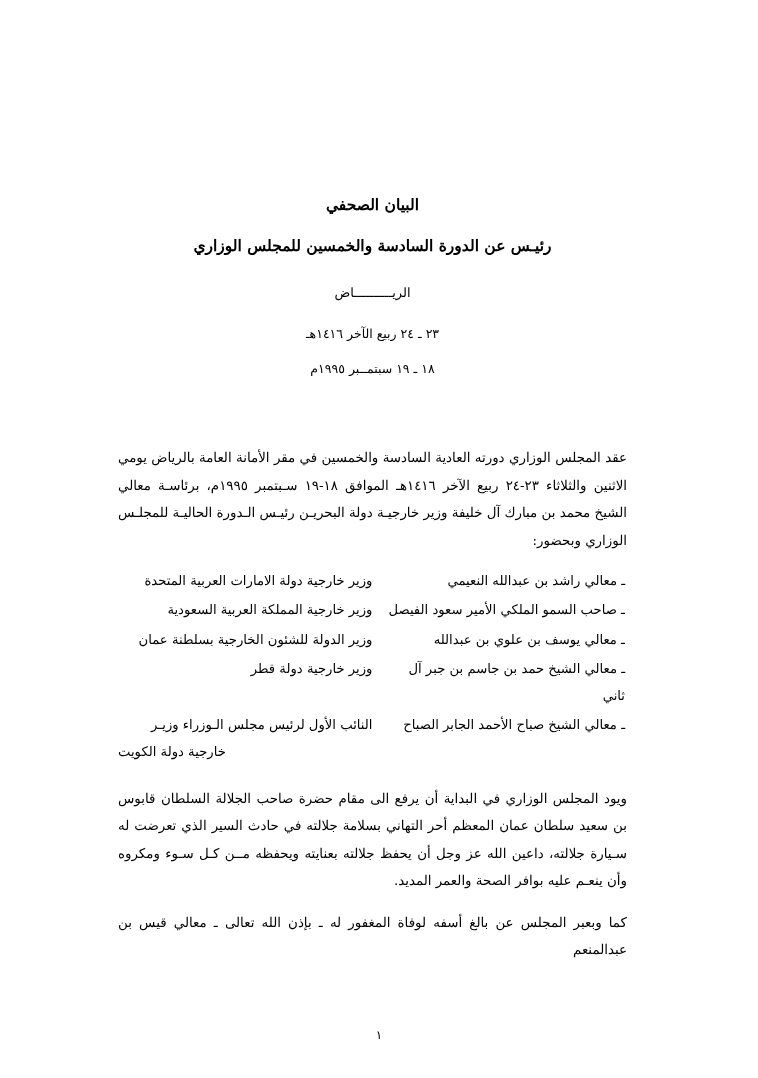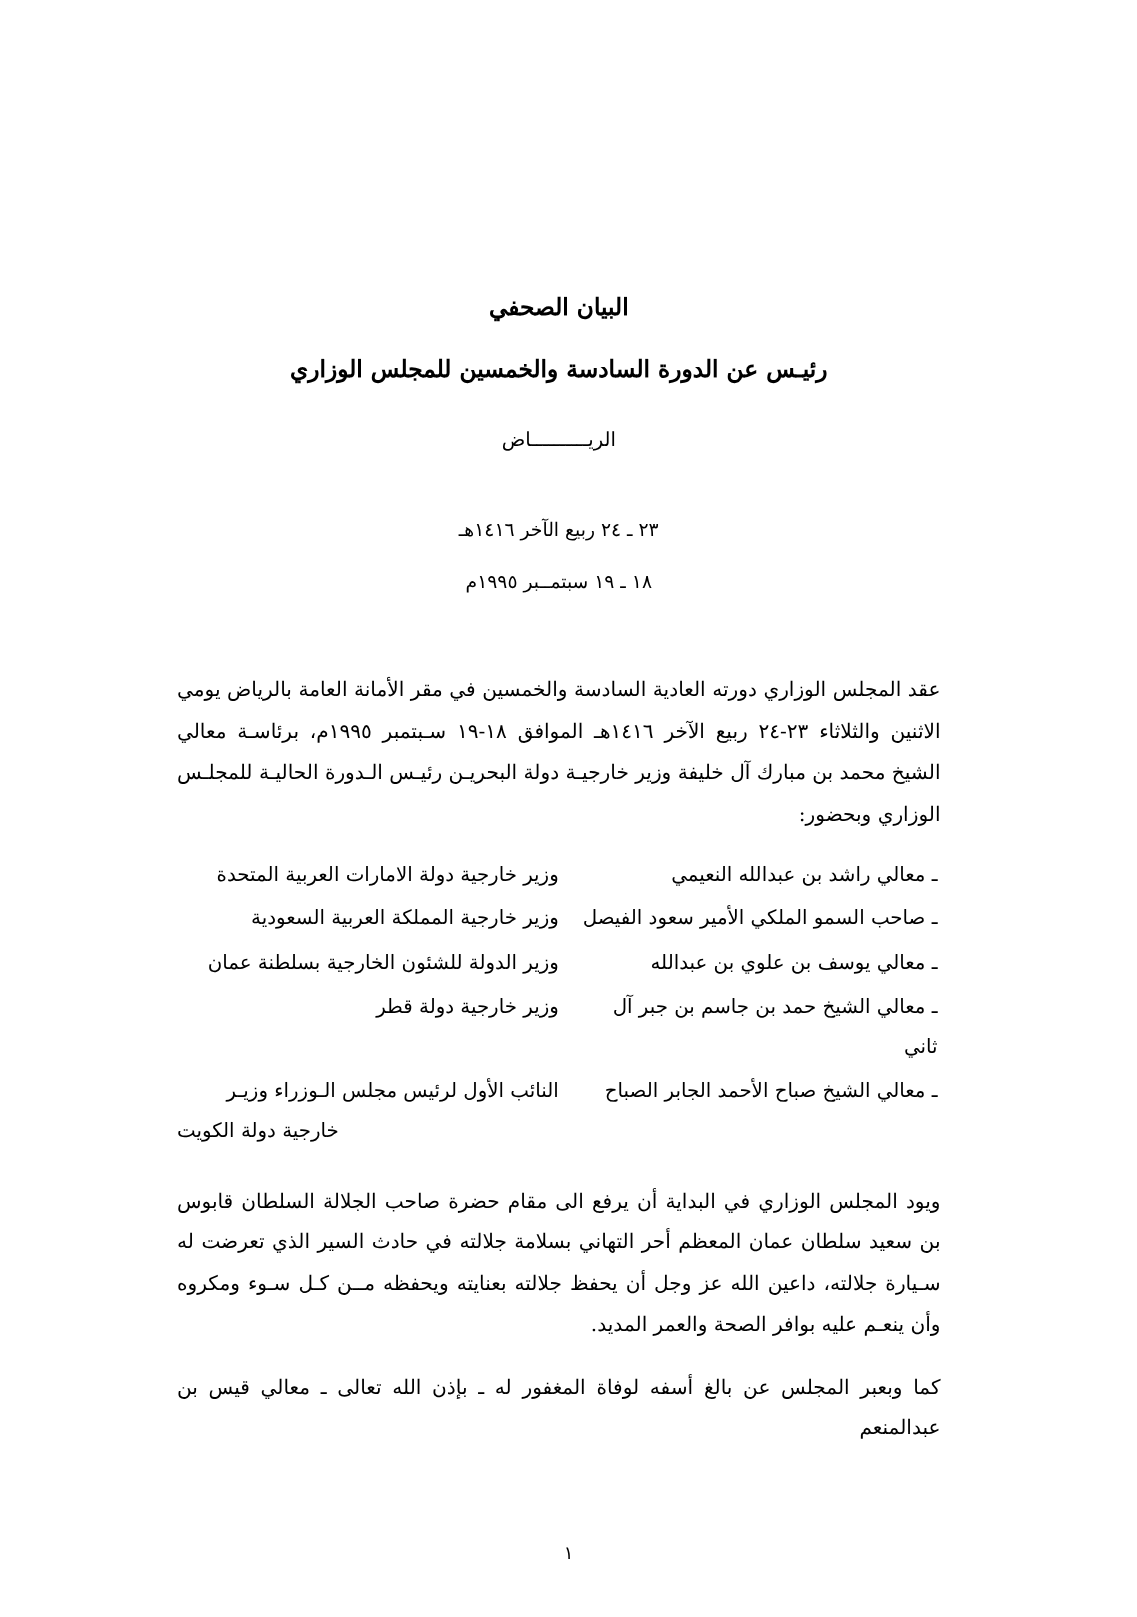--- a/index.html
+++ b/index.html
@@ -37,35 +37,35 @@
     line-height: 1.2;
   }
   .doc-subtitle {
     font-size: 15.5px;
     font-weight: bold;
     margin: 0 0 30px 0;
     line-height: 1.2;
   }
   .place {
     font-size: 13px;
-    margin: 0 0 44px 0;
+    margin: 0 0 26px 0;
     letter-spacing: 1px;
   }
   .date-hijri {
     font-size: 12.5px;
     margin: 0 0 20px 0;
     letter-spacing: 0.6px;
   }
   .date-greg {
     font-size: 12.5px;
     margin: 12px 0 8px 0;
     letter-spacing: 0.6px;
   }
   .body-text {
-    margin-top: 52px;
+    margin-top: 68px;
     font-size: 13.4px;
     line-height: 2.05;
     text-align: justify;
     text-justify: inter-word;
   }
   .body-text p {
     margin: 0 0 14px 0;
   }
   .attendees {
     margin-top: 10px;

